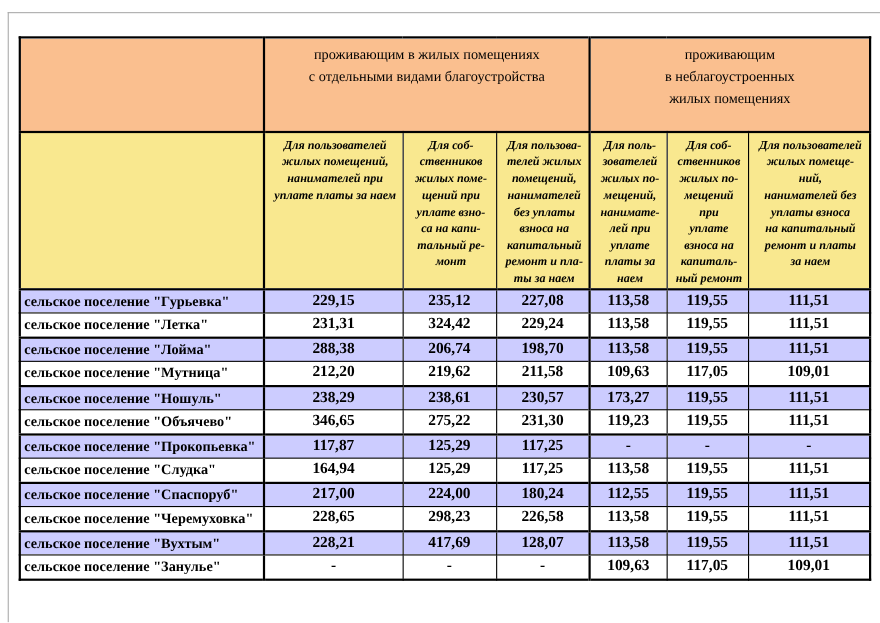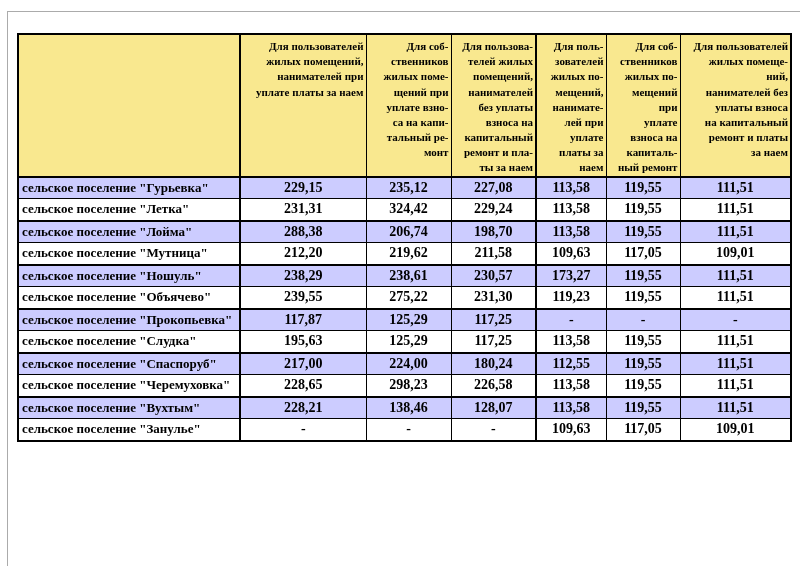--- a/index.html
+++ b/index.html
@@ -46,21 +46,22 @@
     line-height:1.55;
     padding-top:5px;
     text-align:center;
     white-space:pre-line;
     border-bottom:2px solid var(--border);
   }
   tr.cols-row th{
     background:var(--yellow);
     height:142px;
     vertical-align:top;
-    text-align:right;
+    text-align:center;
+    font-style:italic;
     font-weight:bold;
     font-size:11px;
     line-height:1.38;
     padding:4px 2px 0 5px;
     white-space:pre-line;
     border-bottom:2px solid var(--border);
   }
   
   .thickL{border-left:2px solid var(--border);}
   
@@ -89,20 +90,28 @@
     <colgroup>
       <col style="width:222px">
       <col style="width:126px">
       <col style="width:85px">
       <col style="width:85px">
       <col style="width:70px">
       <col style="width:74px">
       <col style="width:111px">
     </colgroup>
     <thead>
+      <tr class="group-row">
+        <th></th>
+        <th colspan="3" class="thickL">проживающим в жилых помещениях
+с отдельными видами благоустройства</th>
+        <th colspan="3" class="thickL">проживающим
+в неблагоустроенных
+жилых помещениях</th>
+      </tr>
       <tr class="cols-row">
         <th></th>
         <th class="thickL">Для пользователей
 жилых помещений,
 нанимателей при
 уплате платы за наем</th>
         <th>Для соб-
 ственников
 жилых поме-
 щений при
@@ -193,41 +202,41 @@
       <td class="val thickL">238,29</td>
       <td class="val">238,61</td>
       <td class="val">230,57</td>
       <td class="val thickL">173,27</td>
       <td class="val">119,55</td>
       <td class="val">111,51</td>
     </tr>
 
     <tr class="plain">
       <td class="name">сельское поселение "Объячево"</td>
-      <td class="val thickL">239,55</td>
+      <td class="val thickL">346,65</td>
       <td class="val">275,22</td>
       <td class="val">231,30</td>
       <td class="val thickL">119,23</td>
       <td class="val">119,55</td>
       <td class="val">111,51</td>
     </tr>
 
     <tr class="lav">
       <td class="name">сельское поселение "Прокопьевка"</td>
       <td class="val thickL">117,87</td>
       <td class="val">125,29</td>
       <td class="val">117,25</td>
       <td class="val thickL">-</td>
       <td class="val">-</td>
       <td class="val">-</td>
     </tr>
 
     <tr class="plain">
       <td class="name">сельское поселение "Слудка"</td>
-      <td class="val thickL">195,63</td>
+      <td class="val thickL">164,94</td>
       <td class="val">125,29</td>
       <td class="val">117,25</td>
       <td class="val thickL">113,58</td>
       <td class="val">119,55</td>
       <td class="val">111,51</td>
     </tr>
 
     <tr class="lav">
       <td class="name">сельское поселение "Спаспоруб"</td>
       <td class="val thickL">217,00</td>
@@ -244,21 +253,21 @@
       <td class="val">298,23</td>
       <td class="val">226,58</td>
       <td class="val thickL">113,58</td>
       <td class="val">119,55</td>
       <td class="val">111,51</td>
     </tr>
 
     <tr class="lav">
       <td class="name">сельское поселение "Вухтым"</td>
       <td class="val thickL">228,21</td>
-      <td class="val">138,46</td>
+      <td class="val">417,69</td>
       <td class="val">128,07</td>
       <td class="val thickL">113,58</td>
       <td class="val">119,55</td>
       <td class="val">111,51</td>
     </tr>
 
     <tr class="plain">
       <td class="name">сельское поселение "Занулье"</td>
       <td class="val thickL">-</td>
       <td class="val">-</td>

